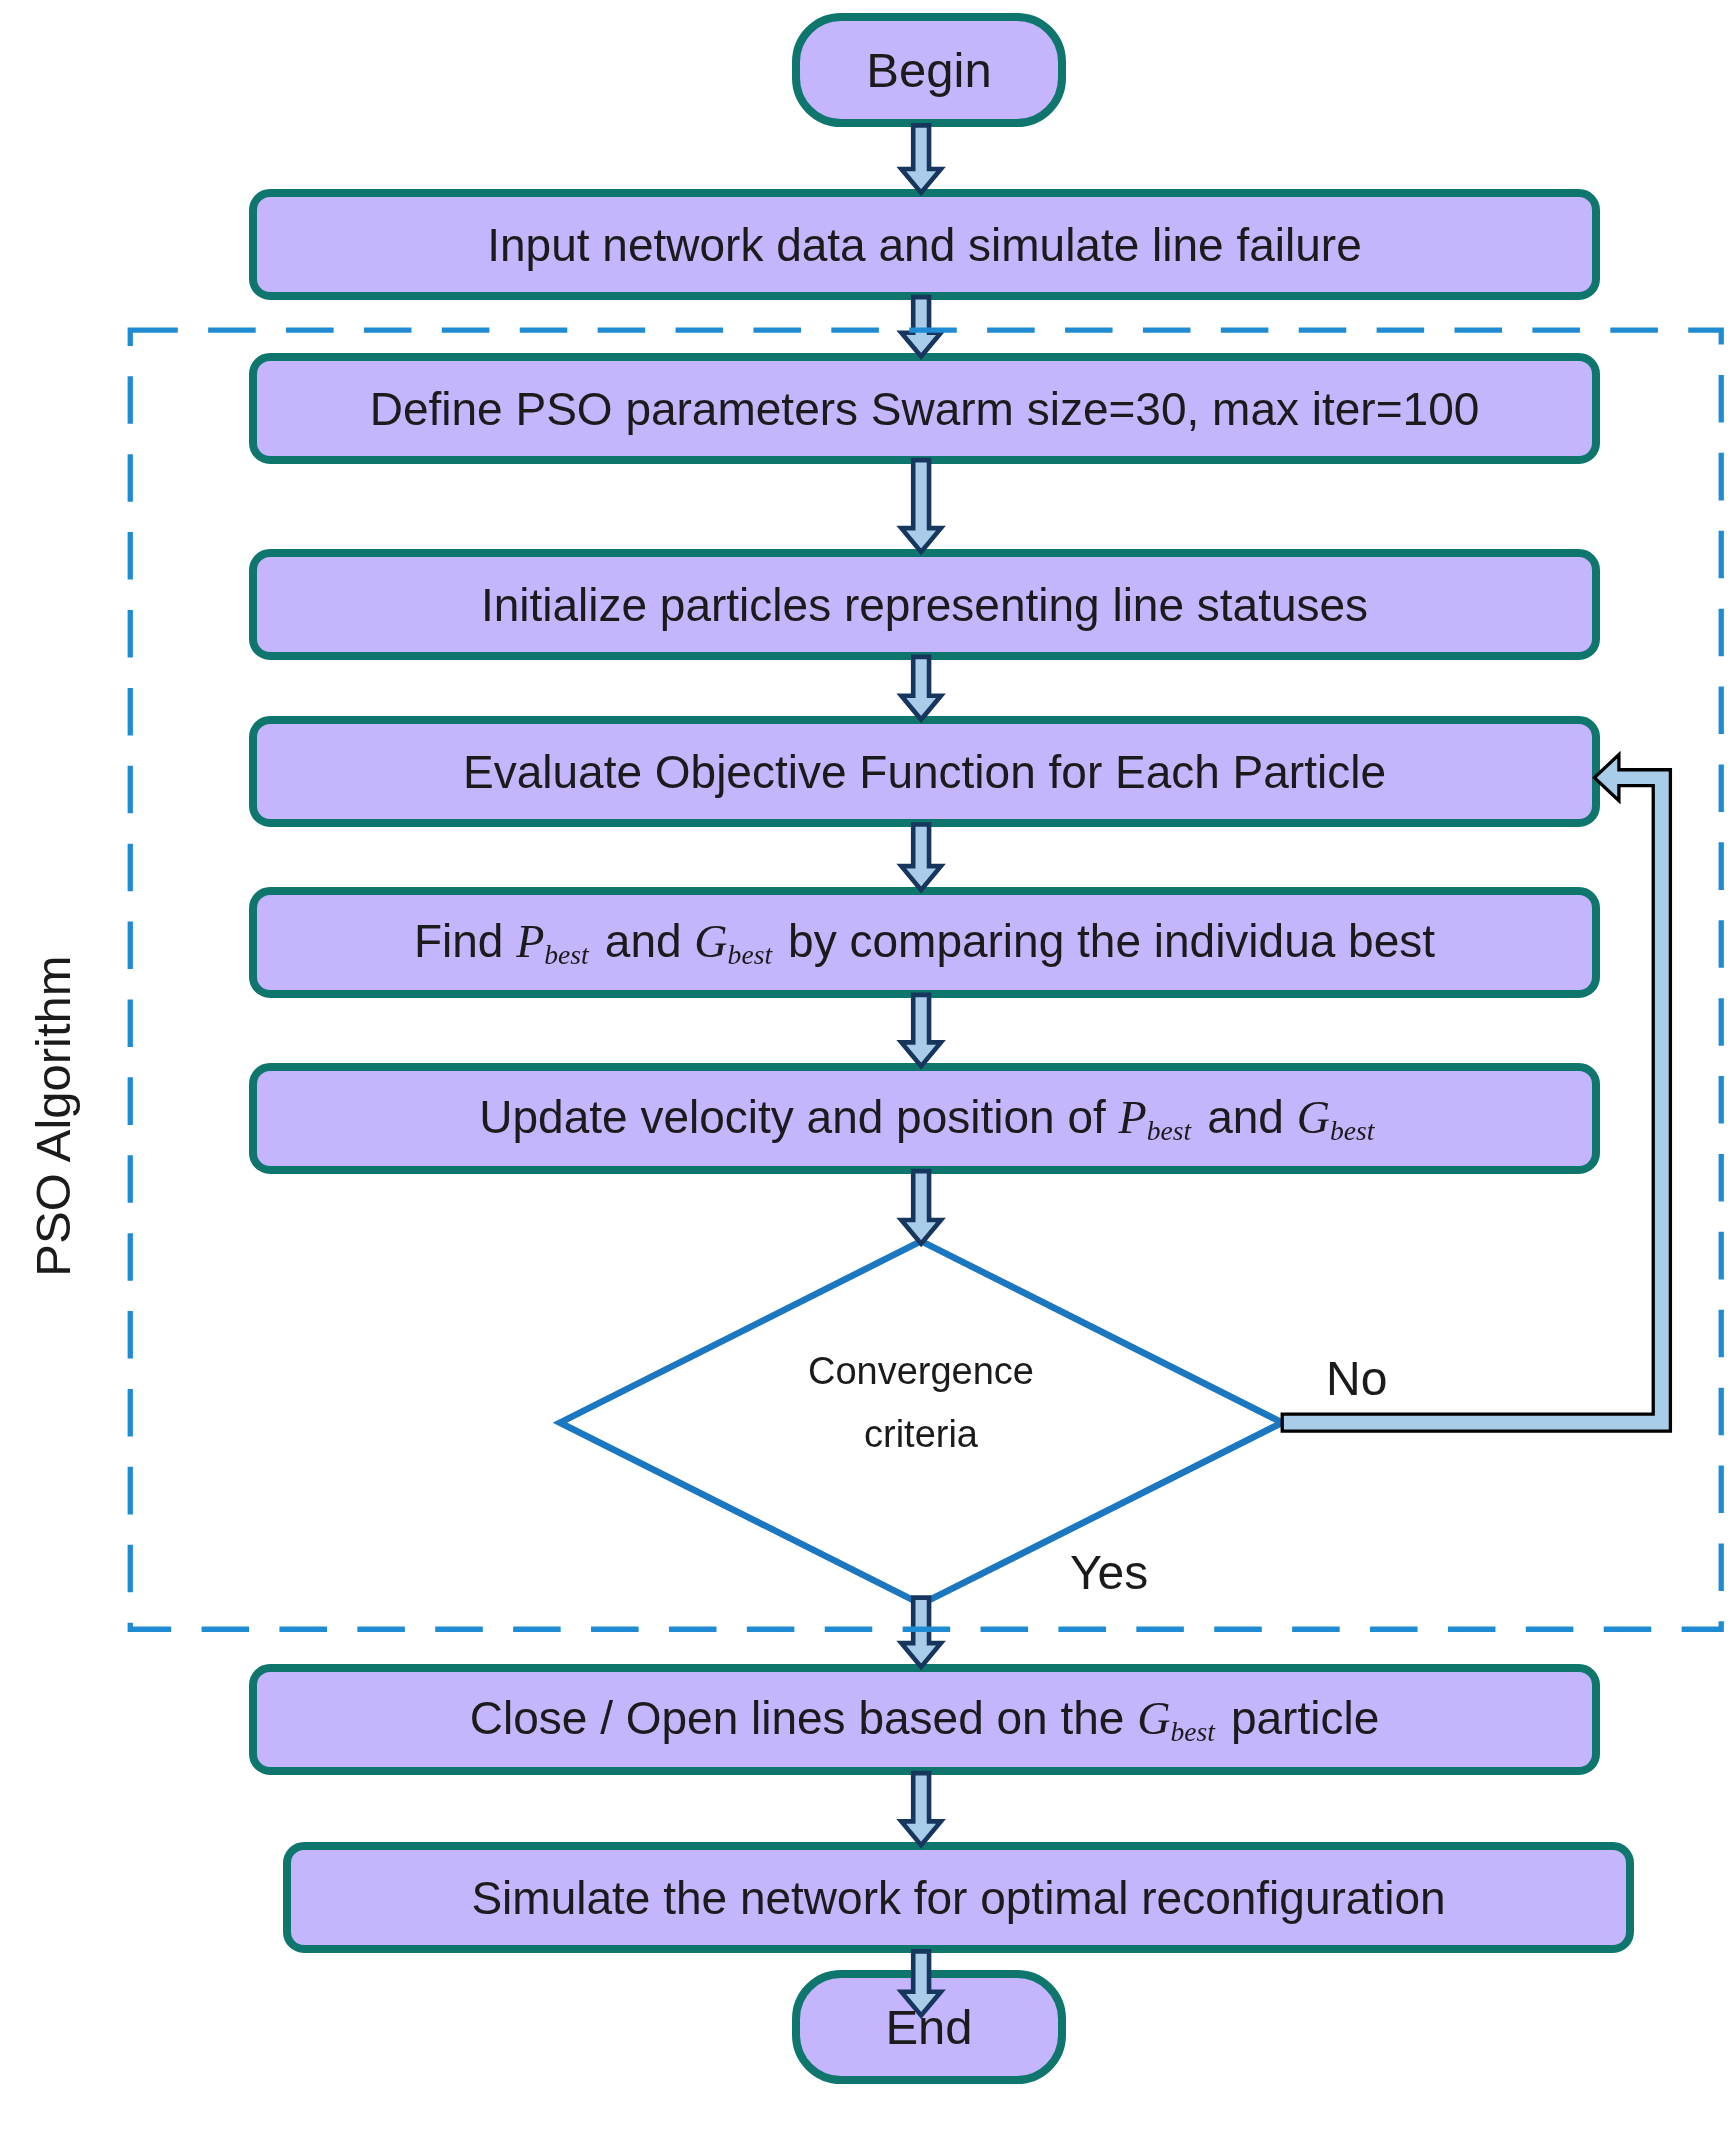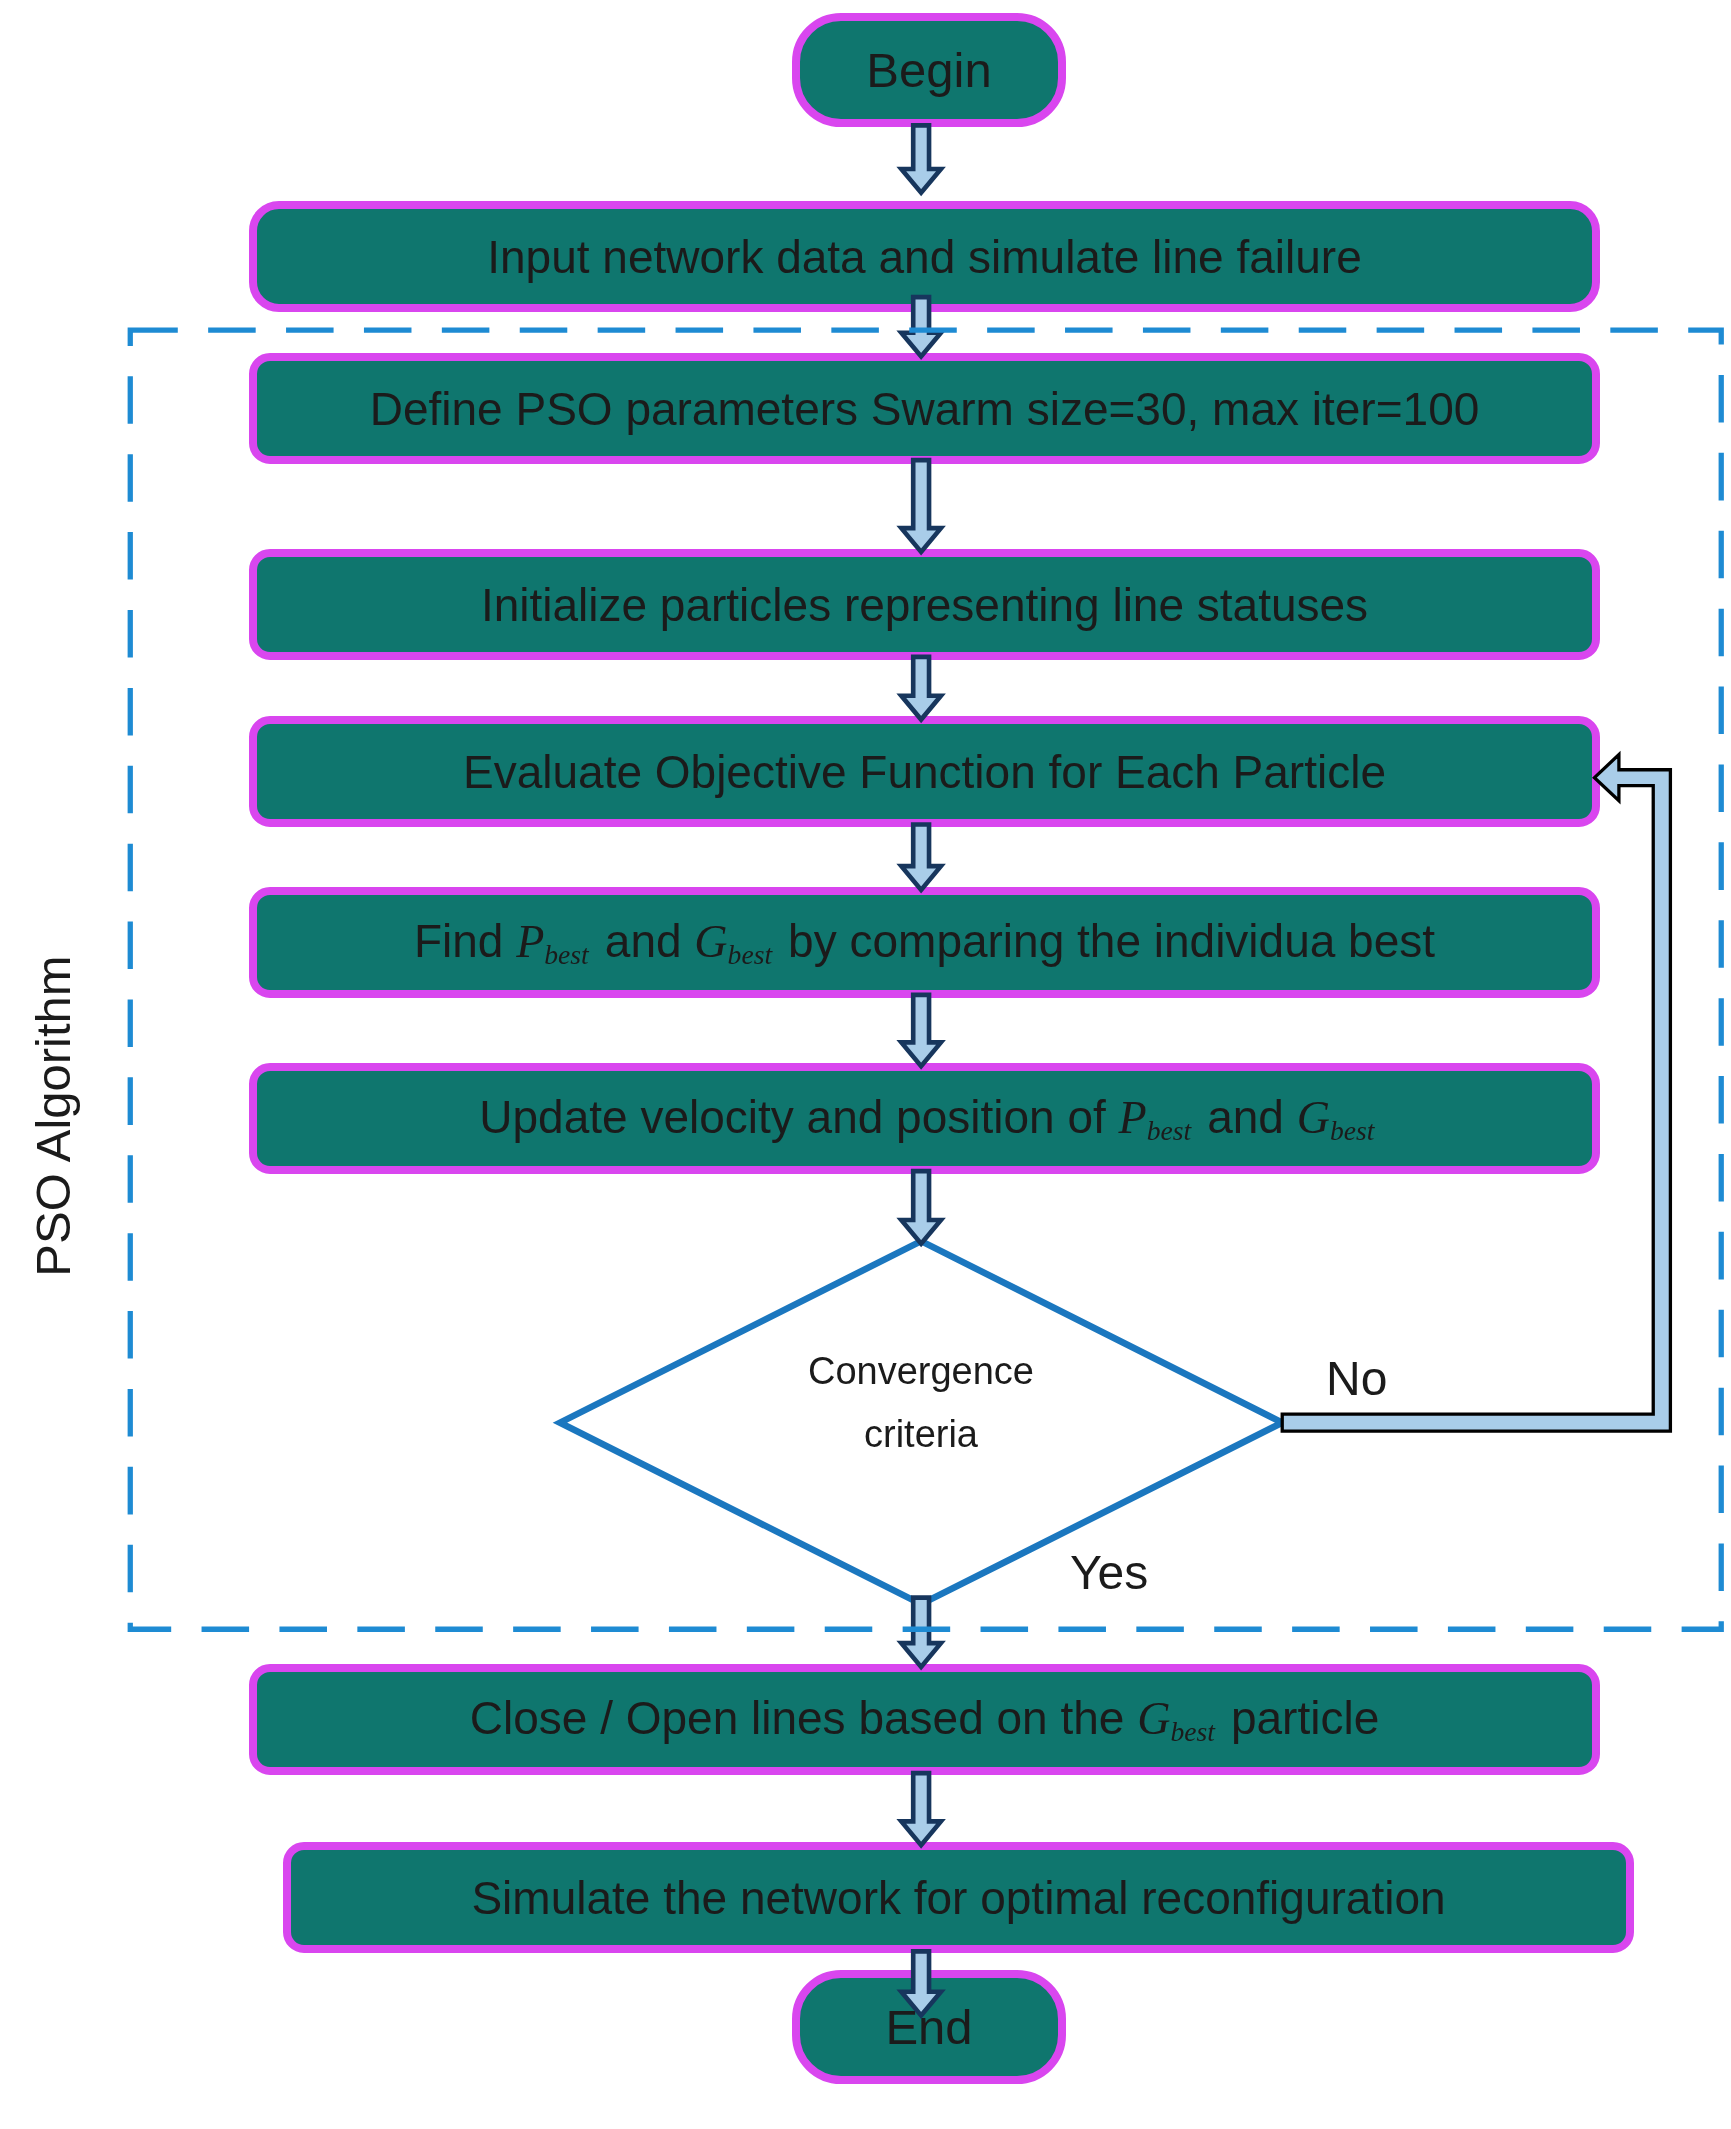--- a/index.html
+++ b/index.html
@@ -10,22 +10,22 @@
     background:#ffffff;
     font-family:"Liberation Sans", sans-serif;
     color:#1b1b1b;
     overflow:hidden;
   }
   svg.layer{position:absolute;left:0;top:0;pointer-events:none;}
   #shapes-layer{z-index:1;}
   .node{
     position:absolute;
     box-sizing:border-box;
-    background:#0f766e;
-    border:8px solid #d946ef;
+    background:#c4b5fd;
+    border:8px solid #0f766e;
     display:flex;
     align-items:center;
     justify-content:center;
     text-align:right;
     white-space:pre-wrap;
     z-index:2;
   }
   .process{
     left:249px;
     width:1351px;
@@ -94,21 +94,21 @@
 <div id="canvas">
 
   <svg id="shapes-layer" class="layer" width="1732" height="2129" viewBox="0 0 2623 3225">
     <polygon class="diamond-shape" points="1395,1880 1942,2155 1395,2430 848,2155"></polygon>
   </svg>
 
   <div class="node terminal" style="top:13.2px;">
     <span>Begin</span>
   </div>
 
-  <div class="node process" style="top:201px;border-radius:30px;">
+  <div class="node process" style="top:189px;">
     <span>Input network data and simulate line failure</span>
   </div>
 
   <div class="node process" style="top:353px;">
     <span>Define PSO parameters Swarm size=30, max iter=100</span>
   </div>
 
   <div class="node process" style="top:549px;">
     <span>Initialize particles representing line statuses</span>
   </div>

